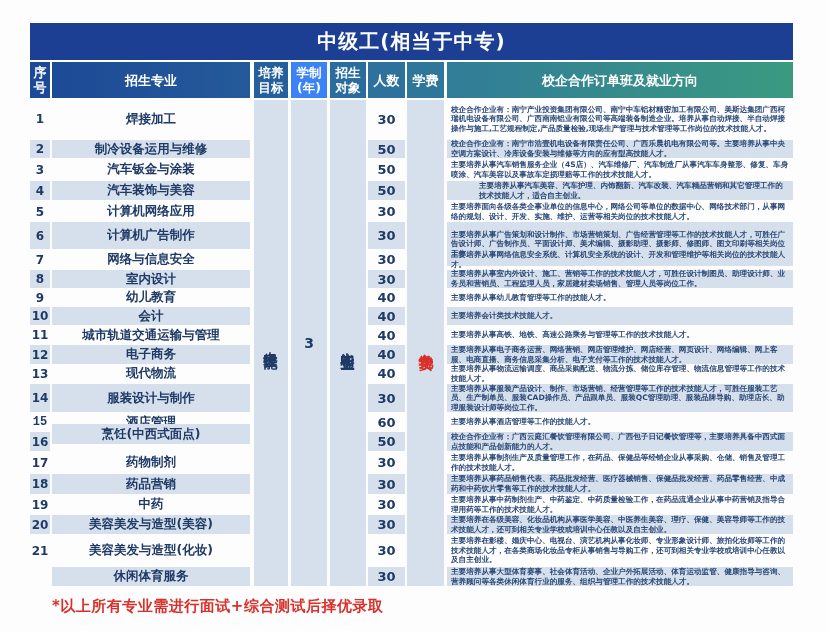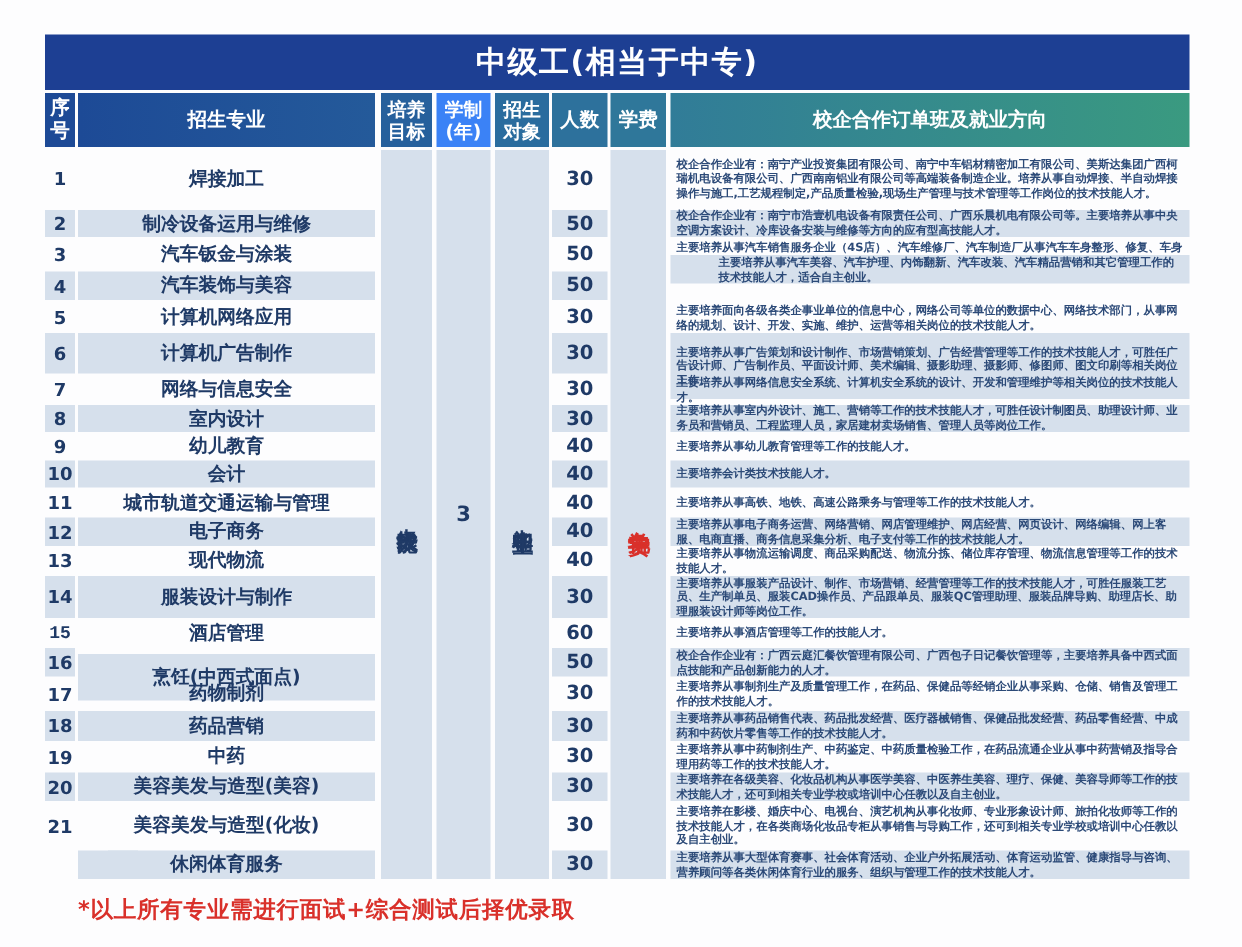--- a/index.html
+++ b/index.html
@@ -57,21 +57,21 @@
     <div class="cell major alt" style="top: 140px; height: 18px;">制冷设备运用与维修</div>
     <div class="cell num alt" style="top: 140px; height: 18px;">50</div>
     <div class="cell desc alt" style="top: 140px; height: 18px;">校企合作企业有：南宁市浩壹机电设备有限责任公司、广西乐晨机电有限公司等。主要培养从事中央空调方案设计、冷库设备安装与维修等方向的应有型高技能人才。</div>
     <div class="cell no" style="top: 160px; height: 19px;">3</div>
     <div class="cell major" style="top: 160px; height: 19px;">汽车钣金与涂装</div>
     <div class="cell num" style="top: 160px; height: 19px;">50</div>
     <div class="cell desc" style="top: 160px; height: 19px;">主要培养从事汽车销售服务企业（4S店）、汽车维修厂、汽车制造厂从事汽车车身整形、修复、车身喷涂、汽车美容以及事故车定损理赔等工作的技术技能人才。</div>
     <div class="cell no alt" style="top: 181px; height: 19px;">4</div>
     <div class="cell major alt" style="top: 181px; height: 19px;">汽车装饰与美容</div>
     <div class="cell num alt" style="top: 181px; height: 19px;">50</div>
-    <div class="cell desc alt" style="top: 170px; height: 19px; padding-left: 32px;">主要培养从事汽车美容、汽车护理、内饰翻新、汽车改装、汽车精品营销和其它管理工作的技术技能人才，适合自主创业。</div>
+    <div class="cell desc alt" style="top: 181px; height: 19px; padding-left: 32px;">主要培养从事汽车美容、汽车护理、内饰翻新、汽车改装、汽车精品营销和其它管理工作的技术技能人才，适合自主创业。</div>
     <div class="cell no" style="top: 202px; height: 19px;">5</div>
     <div class="cell major" style="top: 202px; height: 19px;">计算机网络应用</div>
     <div class="cell num" style="top: 202px; height: 19px;">30</div>
     <div class="cell desc" style="top: 202px; height: 19px;">主要培养面向各级各类企事业单位的信息中心，网络公司等单位的数据中心、网络技术部门，从事网络的规划、设计、开发、实施、维护、运营等相关岗位的技术技能人才。</div>
     <div class="cell no alt" style="top: 222px; height: 27px;">6</div>
     <div class="cell major alt" style="top: 222px; height: 27px;">计算机广告制作</div>
     <div class="cell num alt" style="top: 222px; height: 27px;">30</div>
     <div class="cell desc alt" style="top: 222px; height: 44px;">主要培养从事广告策划和设计制作、市场营销策划、广告经营管理等工作的技术技能人才，可胜任广告设计师、广告制作员、平面设计师、美术编辑、摄影助理、摄影师、修图师、图文印刷等相关岗位工作。</div>
     <div class="cell no" style="top: 250px; height: 19px;">7</div>
     <div class="cell major" style="top: 250px; height: 19px;">网络与信息安全</div>
@@ -103,21 +103,21 @@
     <div class="cell desc" style="top: 364px; height: 19px;">主要培养从事物流运输调度、商品采购配送、物流分拣、储位库存管理、物流信息管理等工作的技术技能人才。</div>
     <div class="cell no alt" style="top: 384px; height: 28px;">14</div>
     <div class="cell major alt" style="top: 384px; height: 28px;">服装设计与制作</div>
     <div class="cell num alt" style="top: 384px; height: 28px;">30</div>
     <div class="cell desc alt" style="top: 384px; height: 28px;">主要培养从事服装产品设计、制作、市场营销、经营管理等工作的技术技能人才，可胜任服装工艺员、生产制单员、服装CAD操作员、产品跟单员、服装QC管理助理、服装品牌导购、助理店长、助理服装设计师等岗位工作。</div>
     <div class="cell no" style="top: 413px; height: 18px; font-family: Liberation Mono, monospace;">15</div>
     <div class="cell major" style="top: 413px; height: 18px;">酒店管理</div>
     <div class="cell num" style="top: 413px; height: 18px;">60</div>
     <div class="cell desc" style="top: 413px; height: 18px;">主要培养从事酒店管理等工作的技能人才。</div>
     <div class="cell no alt" style="top: 432px; height: 19px;">16</div>
-    <div class="cell major alt" style="top: 436px; height: 31px;">烹饪(中西式面点)</div>
+    <div class="cell major alt" style="top: 424px; height: 20px;">烹饪(中西式面点)</div>
     <div class="cell num alt" style="top: 432px; height: 19px;">50</div>
     <div class="cell desc alt" style="top: 432px; height: 19px;">校企合作企业有：广西云庭汇餐饮管理有限公司、广西包子日记餐饮管理等，主要培养具备中西式面点技能和产品创新能力的人才。</div>
     <div class="cell no" style="top: 452px; height: 21px;">17</div>
     <div class="cell major" style="top: 452px; height: 21px;">药物制剂</div>
     <div class="cell num" style="top: 452px; height: 21px;">30</div>
     <div class="cell desc" style="top: 452px; height: 21px;">主要培养从事制剂生产及质量管理工作，在药品、保健品等经销企业从事采购、仓储、销售及管理工作的技术技能人才。</div>
     <div class="cell no alt" style="top: 474px; height: 20px;">18</div>
     <div class="cell major alt" style="top: 474px; height: 20px;">药品营销</div>
     <div class="cell num alt" style="top: 474px; height: 20px;">30</div>
     <div class="cell desc alt" style="top: 474px; height: 20px;">主要培养从事药品销售代表、药品批发经营、医疗器械销售、保健品批发经营、药品零售经营、中成药和中药饮片零售等工作的技术技能人才。</div>

